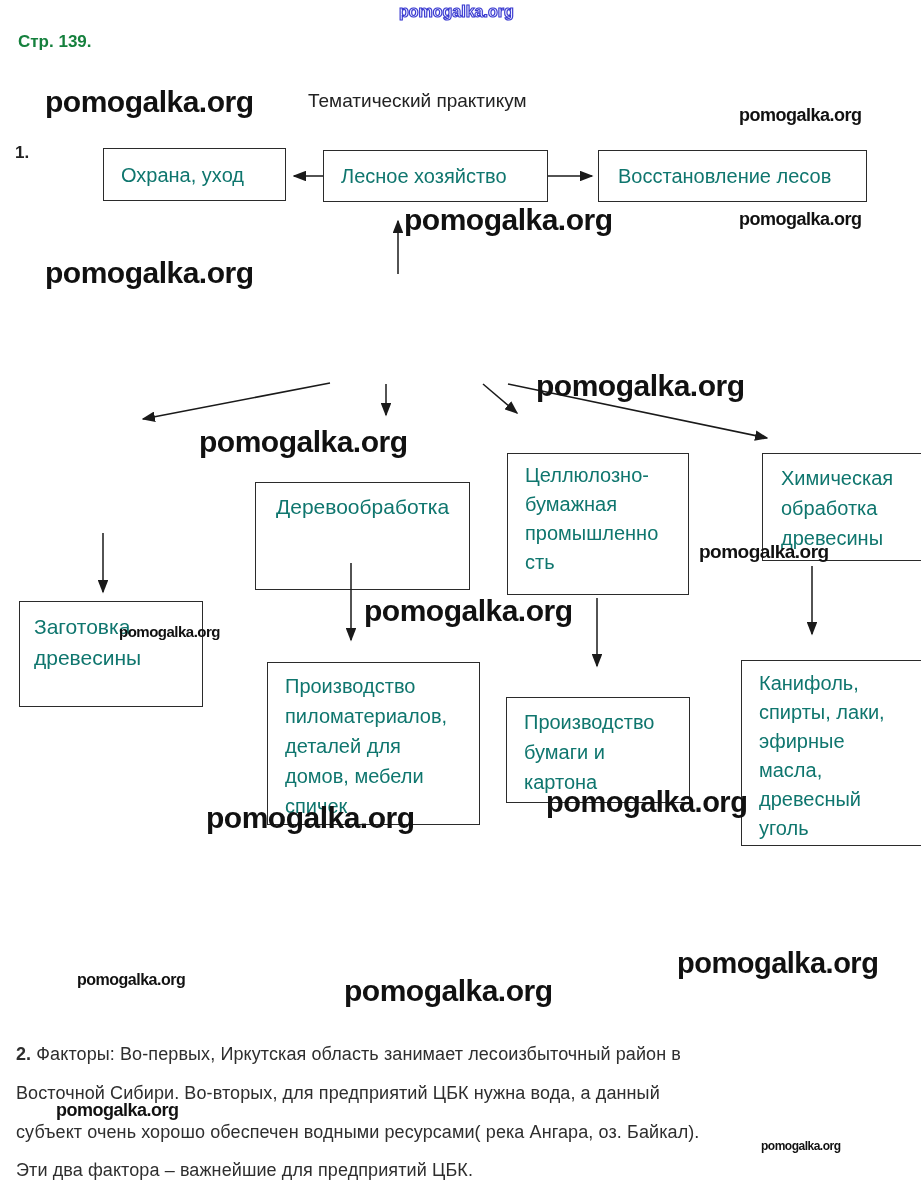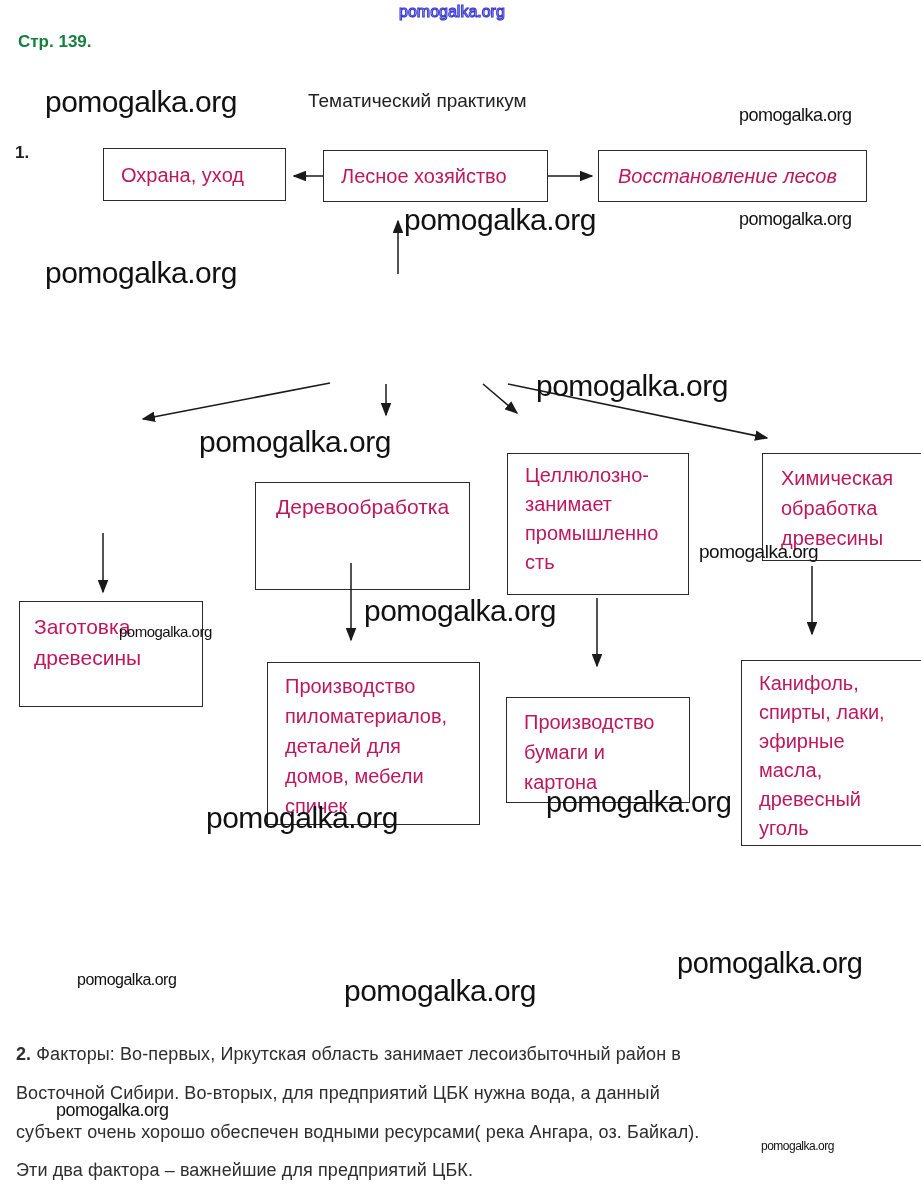--- a/index.html
+++ b/index.html
@@ -6,25 +6,25 @@
   .page{
     position:relative;width:921px;height:1199px;background:#ffffff;overflow:hidden;
     font-family:"Liberation Sans","DejaVu Sans",sans-serif;color:#1f1f1f;
   }
   
   .box{
     position:absolute;border:1.5px solid #2b2b2b;background:#ffffff;box-sizing:border-box;
     z-index:2;
   }
   .box-label{
-    display:block;white-space:pre-line;color:#be185d;font-size:20px;line-height:30px;
+    display:block;white-space:pre-line;color:#0f766e;font-size:20px;line-height:30px;
   }
   
   .wm{
-    position:absolute;font-weight:normal;color:#111111;white-space:nowrap;z-index:4;
+    position:absolute;font-weight:bold;color:#111111;white-space:nowrap;z-index:4;
     letter-spacing:-0.5px;
   }
   .wm-blue{
     color:#eef0ff;-webkit-text-stroke:1.1px #3b3bd0;text-shadow:0 0 1px #3b3bd0;
     letter-spacing:0;
   }
   
   .page-label{position:absolute;left:18px;top:32px;font-size:17px;font-weight:bold;color:#15803d;}
   .practicum-title{position:absolute;left:308px;top:90px;font-size:19px;font-weight:normal;color:#222;}
   .item-number{position:absolute;left:15px;top:143px;font-size:17px;font-weight:bold;color:#222;}
@@ -43,28 +43,28 @@
   <div class="practicum-title">Тематический практикум</div>
   <div class="item-number">1.</div>
 
   <div class="box" style="left:103px;top:148px;width:183px;height:53px;">
     <span class="box-label" style="padding:11px 0 0 17px;">Охрана, уход</span>
   </div>
   <div class="box" style="left:323px;top:150px;width:225px;height:52px;">
     <span class="box-label" style="padding:10px 0 0 17px;">Лесное хозяйство</span>
   </div>
   <div class="box" style="left:598px;top:150px;width:269px;height:52px;">
-    <span class="box-label" style="padding:10px 0 0 19px;font-style:italic;">Восстановление лесов</span>
+    <span class="box-label" style="padding:10px 0 0 19px;">Восстановление лесов</span>
   </div>
   <div class="box" style="left:255px;top:482px;width:215px;height:108px;">
     <span class="box-label" style="padding:9px 0 0 20px;font-size:21px;">Деревообработка</span>
   </div>
   <div class="box" style="left:507px;top:453px;width:182px;height:142px;">
     <span class="box-label" style="padding:7px 0 0 17px;line-height:29px;">Целлюлозно-
-занимает
+бумажная
 промышленно
 сть</span>
   </div>
   <div class="box" style="left:727px;top:453px;width:174px;height:108px;margin-left:35px;">
     <span class="box-label" style="padding:9px 0 0 18px;line-height:30px;">Химическая
 обработка
 древесины</span>
   </div>
   <div class="box" style="left:19px;top:601px;width:184px;height:106px;">
     <span class="box-label" style="padding:9px 0 0 14px;font-size:21px;line-height:31px;">Заготовка

